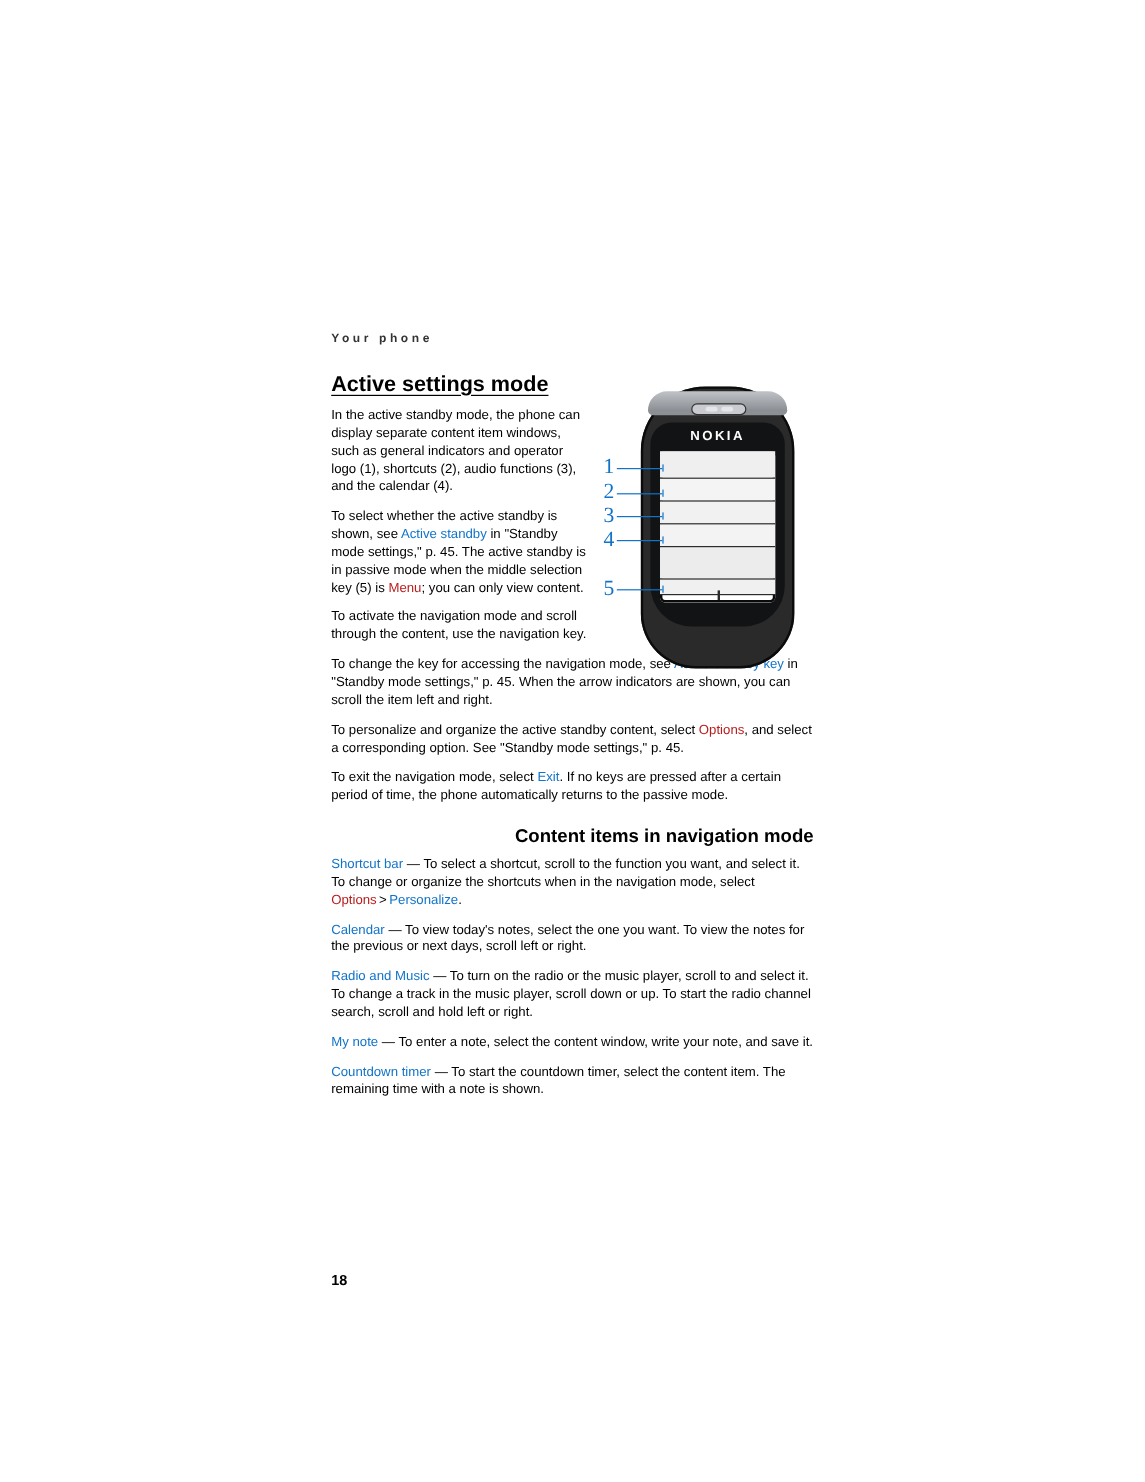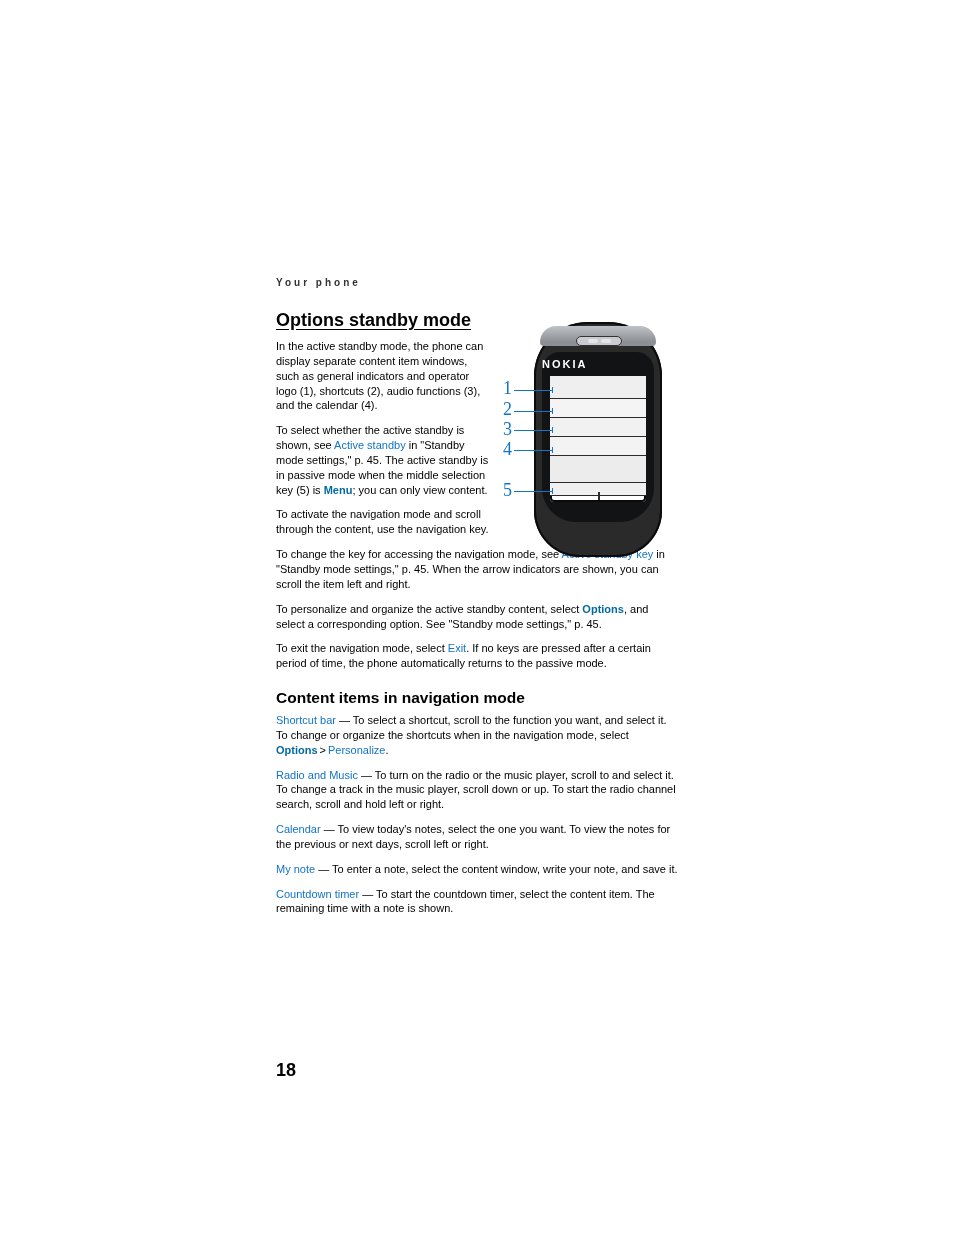--- a/index.html
+++ b/index.html
@@ -32,50 +32,51 @@
   h1 {
     font-size: 18px;
     font-weight: 700;
     margin: 0 0 8px 0;
     text-decoration: underline;
     text-underline-offset: 3px;
   }
   h2 {
     font-size: 15.5px;
     font-weight: 700;
-    margin: 18px 0 6px 0;
+    margin: 18px 0 6px 16px;
+    text-align: right;
   }
   p {
     font-size: 11px;
     line-height: 1.35;
     margin: 0 0 10px 0;
   }
   .narrow {
     width: 216px;
   }
   .link-i {
     color: #1173c9;
   }
   .link-b {
-    color: #0369a1;
-    font-weight: 700;
+    color: #b91c1c;
+    font-weight: 400;
   }
   .link-plain {
     color: #1173c9;
     margin-top: 32px;
   }
   .gt {
     color: #000;
     padding: 0 2px;
   }
   .pagenum {
     position: absolute;
     left: 276px;
     top: 1060px;
-    font-size: 18px;
+    font-size: 12px;
     font-weight: 700;
   }
   
   .phone-wrap {
     position: absolute;
     left: 498px;
     top: 322px;
     width: 184px;
     height: 235px;
   }
@@ -109,21 +110,21 @@
   }
   .faceplate {
     position: absolute;
     left: 44px; top: 30px; width: 112px; height: 170px;
     background: #121314;
     border-radius: 18px 18px 34px 34px;
   }
   .brand {
     position: absolute;
     left: 44px; top: 36px; width: 112px;
-    text-align: left;
+    text-align: center;
     color: #fff;
     font-weight: 800;
     font-size: 11px;
     letter-spacing: 2px;
     font-family: Arial, sans-serif;
   }
   .screen {
     position: absolute;
     left: 52px; top: 54px; width: 96px; height: 126px;
     background: #ffffff;
@@ -165,21 +166,21 @@
   }
 </style>
 </head>
 <body>
 
 <div class="page">
 
   <div class="content">
     <div class="eyebrow">Your phone</div>
 
-    <h1>Options standby mode</h1>
+    <h1>Active settings mode</h1>
 
     <p class="narrow">In the active standby mode, the phone can display separate content item windows, such as general indicators and operator logo (1), shortcuts (2), audio functions (3), and the calendar (4).</p>
 
     <p class="narrow">
       <span>To select whether the active standby is shown, see </span><span class="link-i">Active standby</span><span> in "Standby mode settings," p. 45. The active standby is in passive mode when the middle selection key (5) is </span><span class="link-b">Menu</span><span>; you can only view content.</span>
     </p>
 
     <p class="narrow">To activate the navigation mode and scroll through the content, use the navigation key.</p>
 
     <p>
@@ -194,25 +195,25 @@
       <span>To exit the navigation mode, select </span><span class="link-plain">Exit</span><span>. If no keys are pressed after a certain period of time, the phone automatically returns to the passive mode.</span>
     </p>
 
     <h2>Content items in navigation mode</h2>
 
     <p>
       <span class="link-i">Shortcut bar</span><span> — To select a shortcut, scroll to the function you want, and select it. To change or organize the shortcuts when in the navigation mode, select </span><span class="link-b">Options</span><span class="gt">&gt;</span><span class="link-i">Personalize</span><span>.</span>
     </p>
 
     <p>
+      <span class="link-i">Calendar</span><span> — To view today's notes, select the one you want. To view the notes for the previous or next days, scroll left or right.</span>
+    </p>
+
+    <p>
       <span class="link-i">Radio and Music</span><span> — To turn on the radio or the music player, scroll to and select it. To change a track in the music player, scroll down or up. To start the radio channel search, scroll and hold left or right.</span>
-    </p>
-
-    <p>
-      <span class="link-i">Calendar</span><span> — To view today's notes, select the one you want. To view the notes for the previous or next days, scroll left or right.</span>
     </p>
 
     <p>
       <span class="link-i">My note</span><span> — To enter a note, select the content window, write your note, and save it.</span>
     </p>
 
     <p>
       <span class="link-i">Countdown timer</span><span> — To start the countdown timer, select the content item. The remaining time with a note is shown.</span>
     </p>
 

